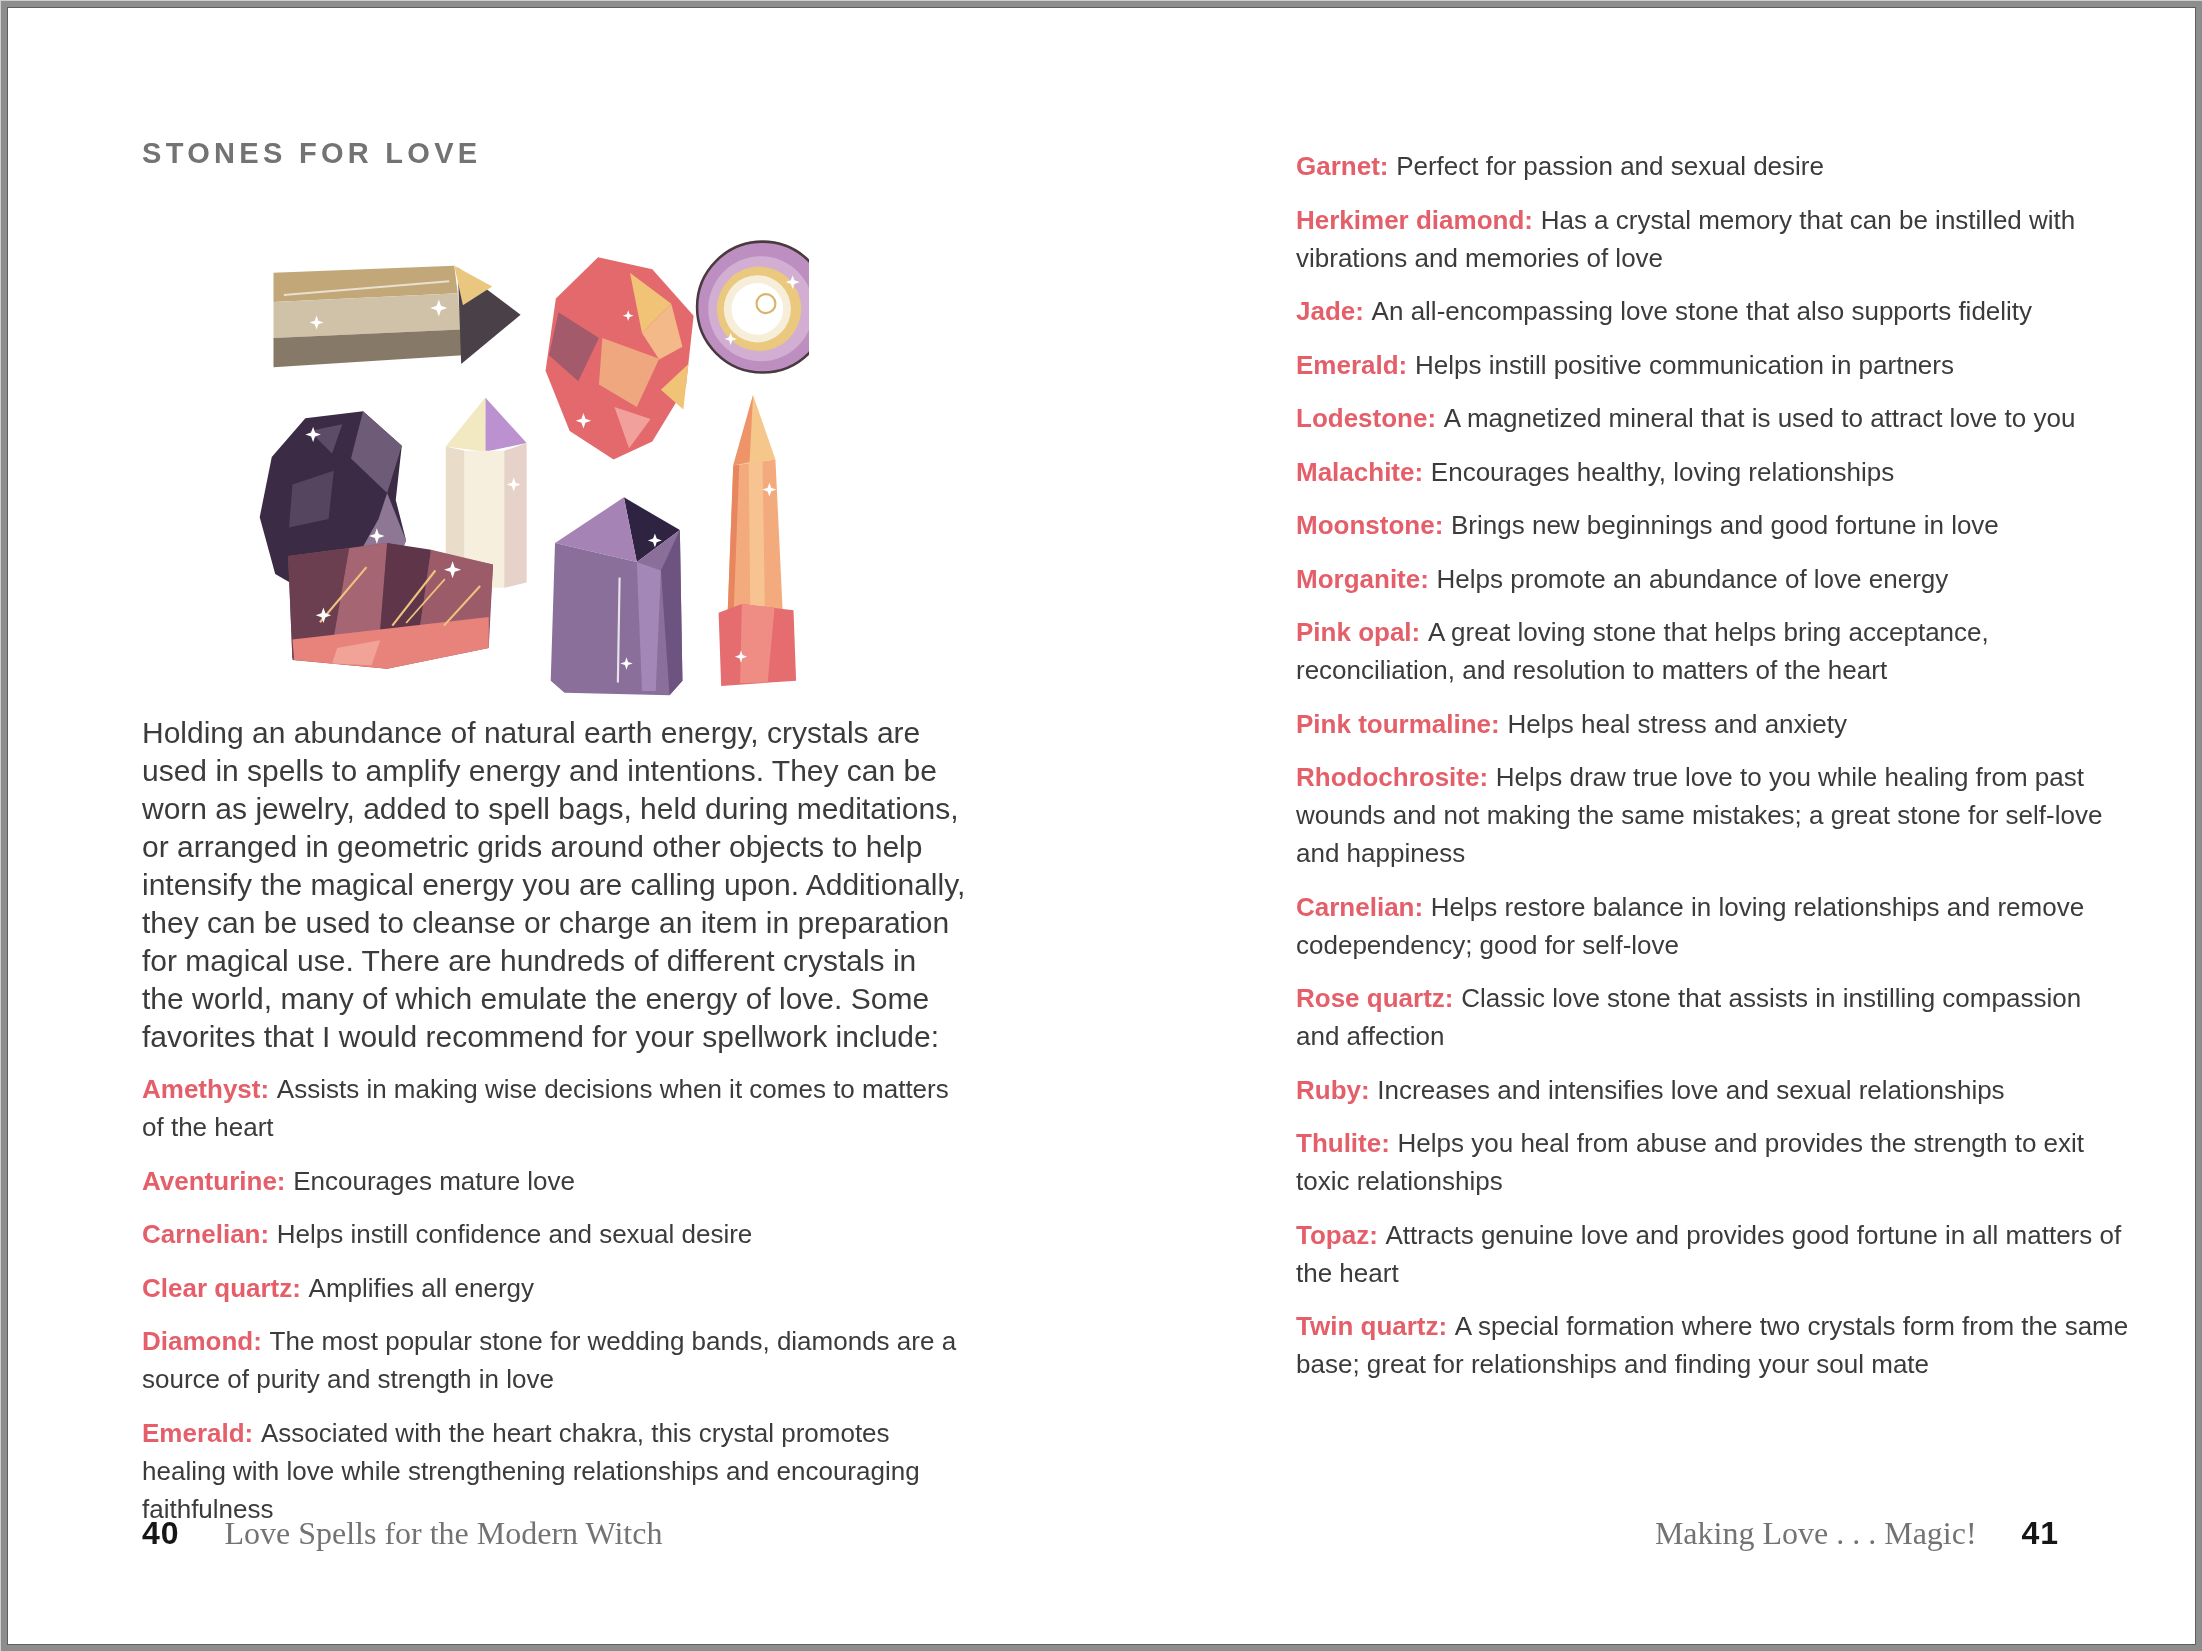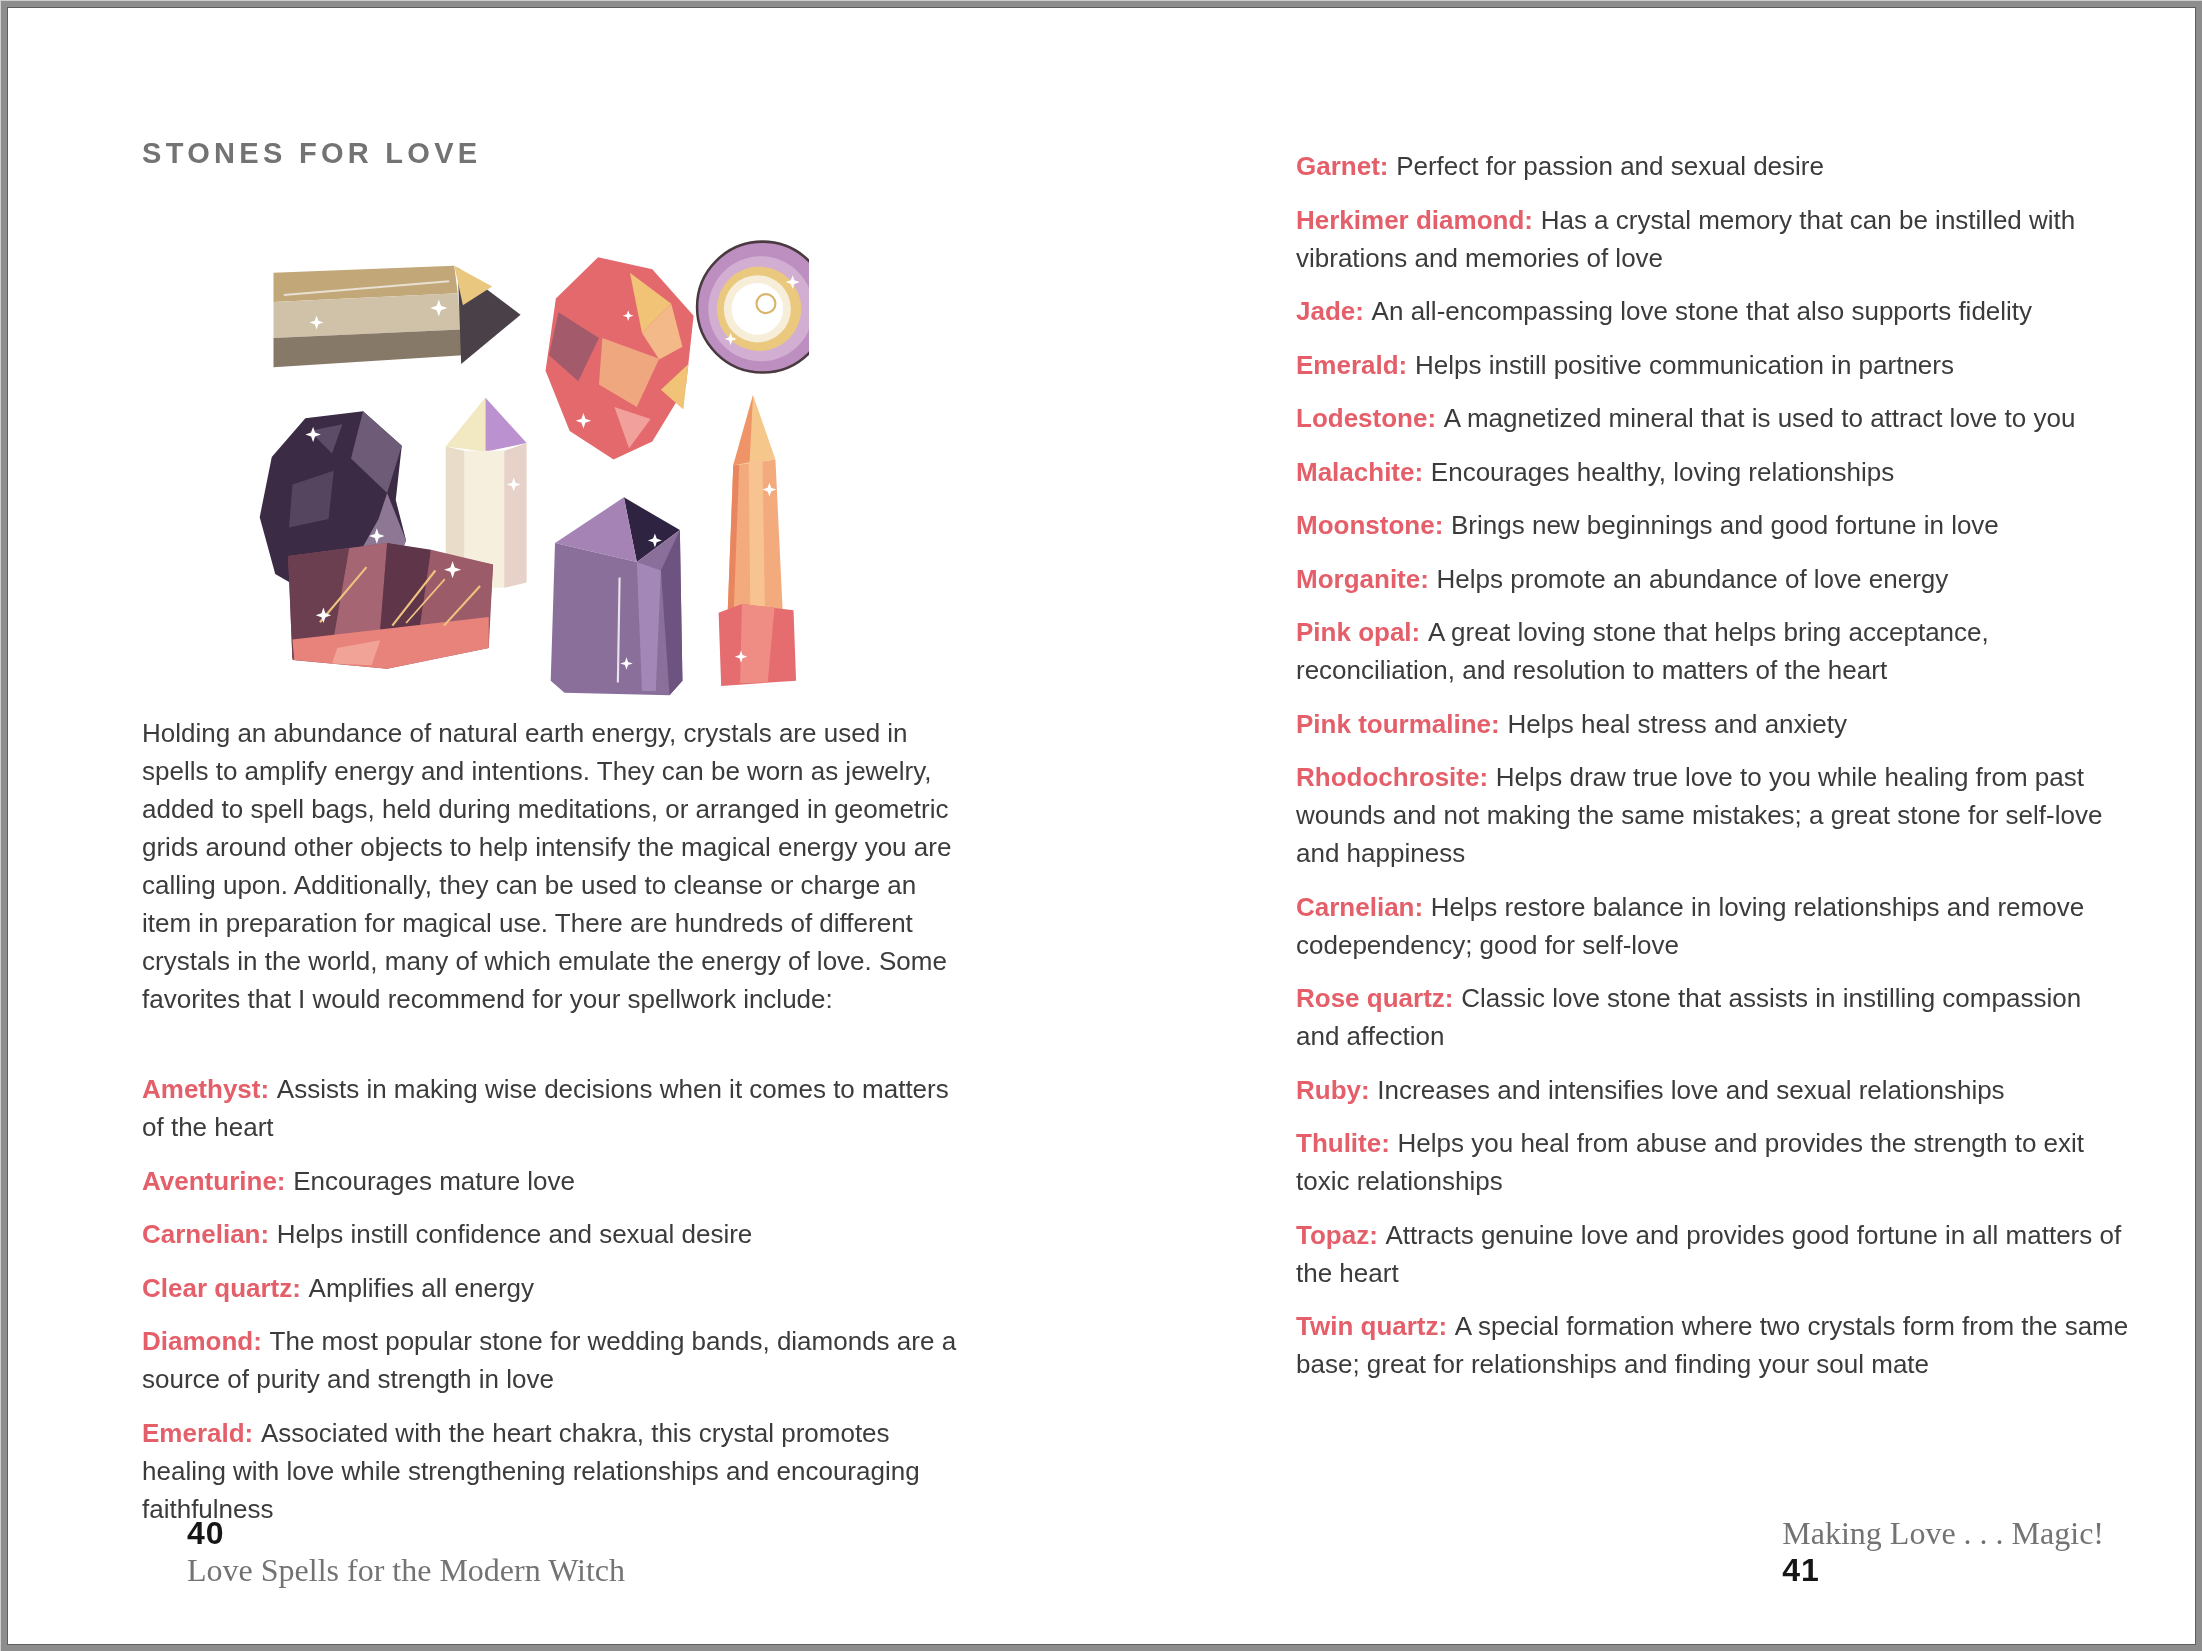--- a/index.html
+++ b/index.html
@@ -6,27 +6,27 @@
   html,body { width:2203px; height:1652px; }
   body { background:#9a9a9a; font-family:"Liberation Sans", sans-serif; }
   .frame-outer { position:absolute; left:0; top:0; width:2203px; height:1652px;
                  background:#8d8d8d; padding:6px; border:0.9px solid #cfcfcf; }
   .frame-inner { position:relative; width:100%; height:100%; background:#ffffff;
                  border:1.7px solid #5e5e5e; overflow:hidden; }
   .abs { position:absolute; }
   .page-title { left:134px; top:129px; font-size:29px; font-weight:800;
                 letter-spacing:4.3px; color:#737373; }
   .illustration { left:250px; top:225px; width:551px; height:465px; }
-  .intro { left:134px; top:706px; width:824px; font-size:26px; line-height:38px; color:#3b3b3b; }
+  .intro { left:134px; top:706px; width:824px; font-size:30px; line-height:38px; color:#3b3b3b; }
   .stone-list { font-size:26px; line-height:38px; color:#3b3b3b; }
   .stone-list.left-col  { left:134px;  top:1062px; width:826px; }
   .stone-list.right-col { left:1288px; top:139px;  width:833px; }
   .stone { margin-bottom:15.5px; }
   .stone-name { color:#e45f69; font-weight:700; margin-right:7.7px; }
-  .footer { top:1507px; height:45px; display:flex; align-items:baseline;flex-direction:column; }
+  .footer { top:1507px; height:45px; display:flex; align-items:baseline; }
   .footer.fleft  { left:134px; }
   .footer.fright { right:136px; }
   .page-num { font-size:32px; font-weight:700; color:#161616; letter-spacing:0.9px;
               font-family:"Liberation Sans", sans-serif; }
   .footer-title { font-family:"Liberation Serif", serif; font-size:32px; color:#737373; }
   .footer.fleft  .footer-title { margin-left:45px; }
   .footer.fright .page-num     { margin-left:45px; }
 </style>
 </head>
 <body>

